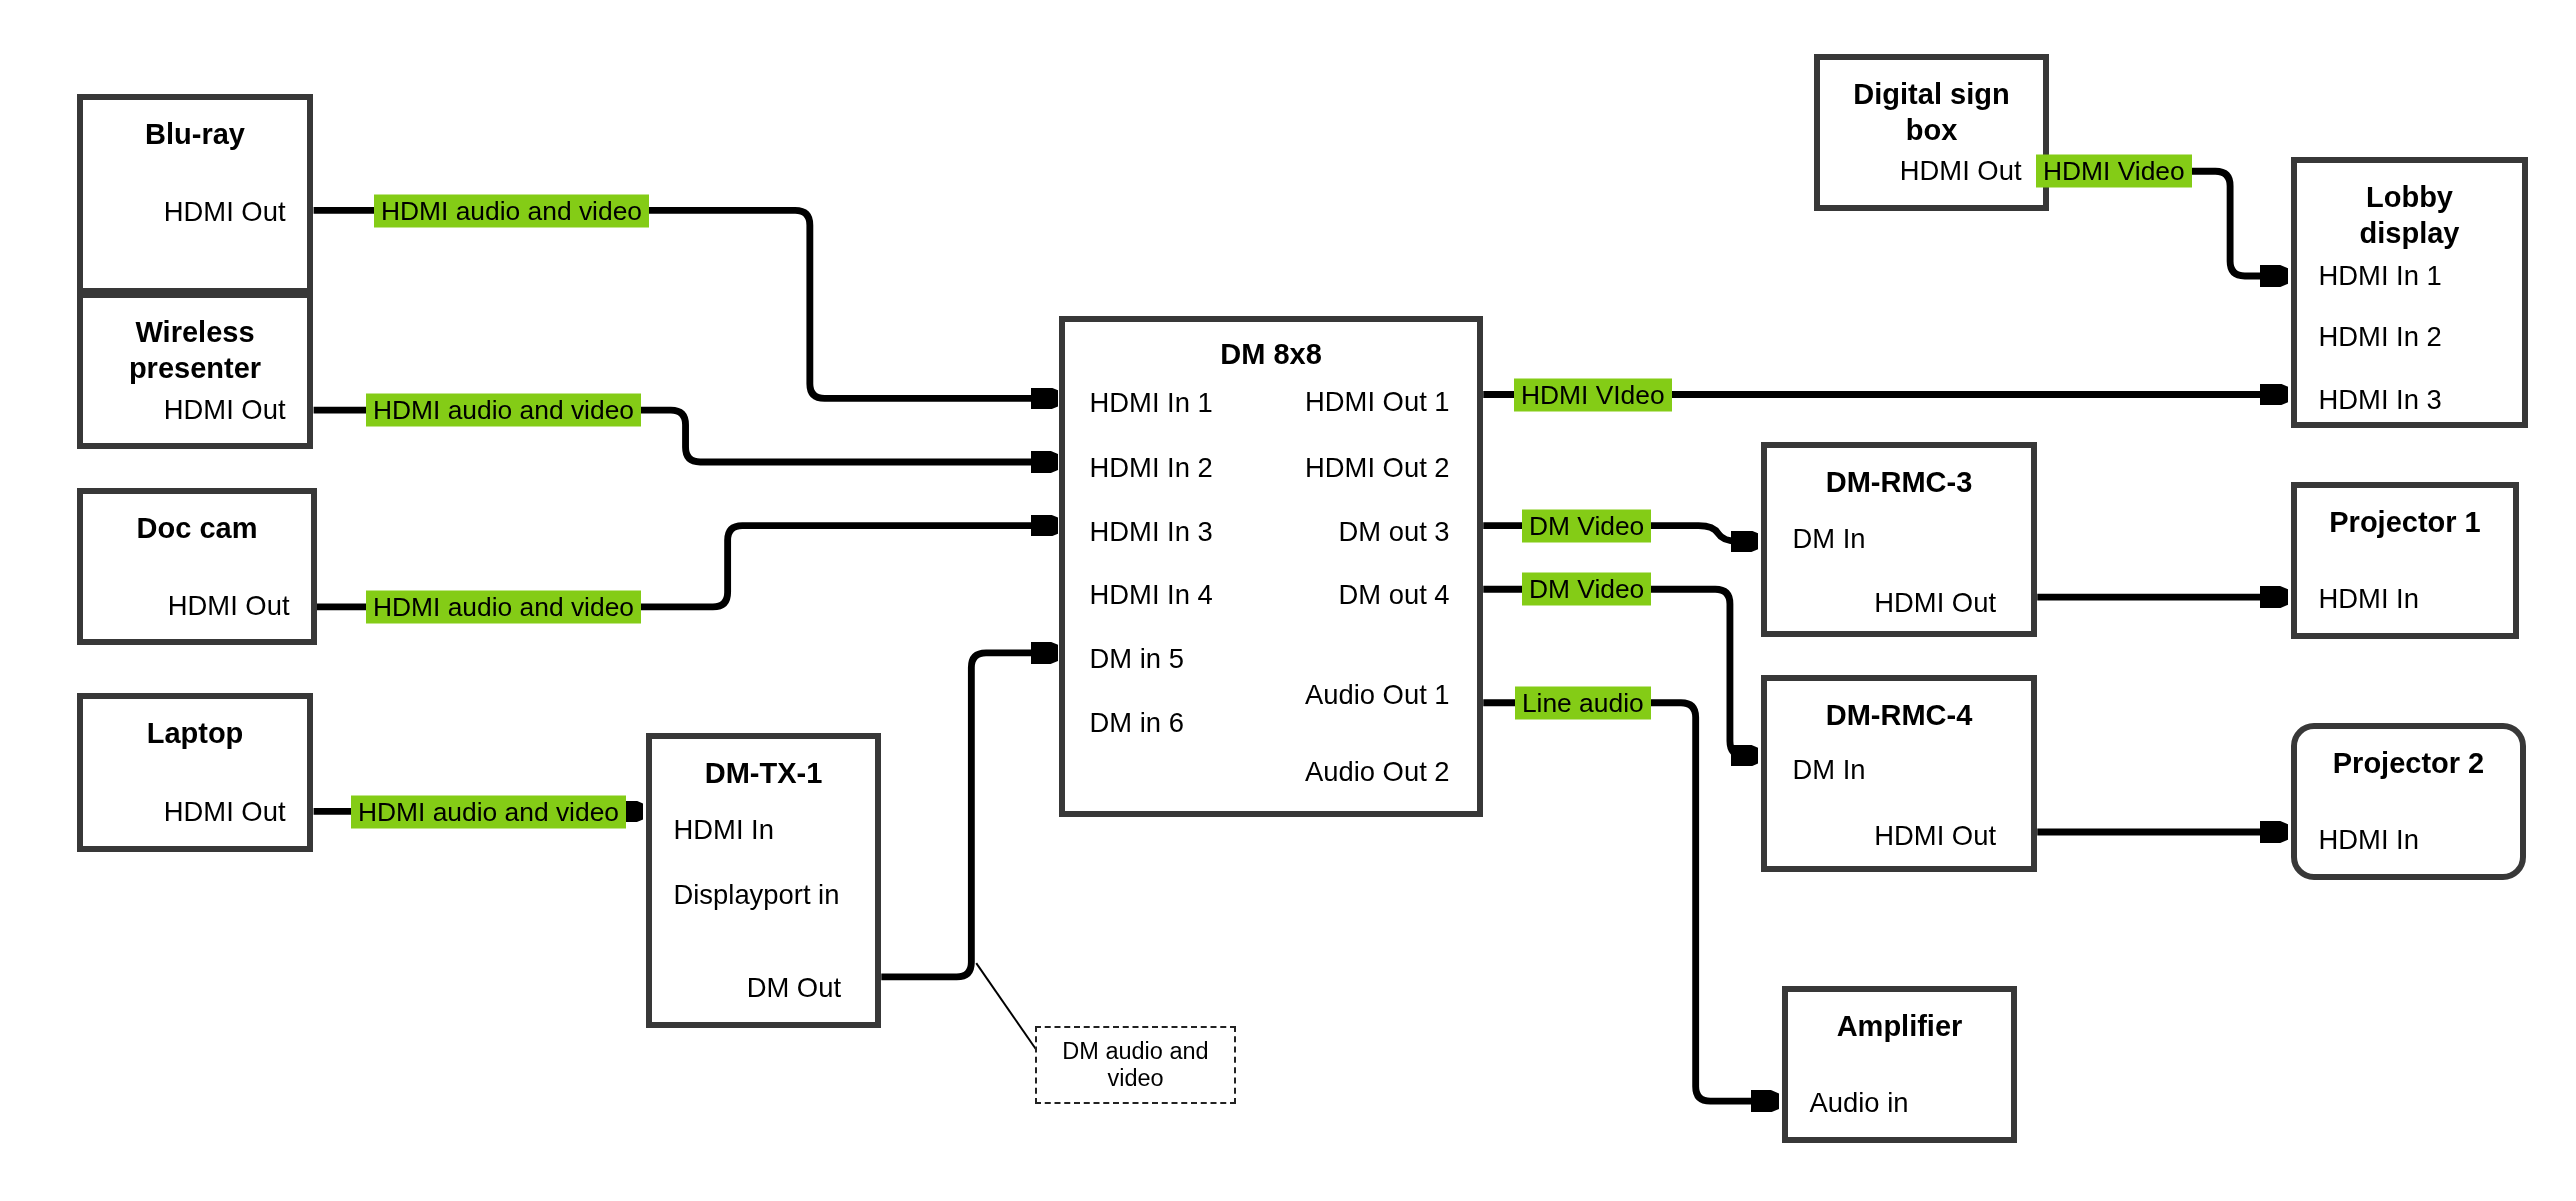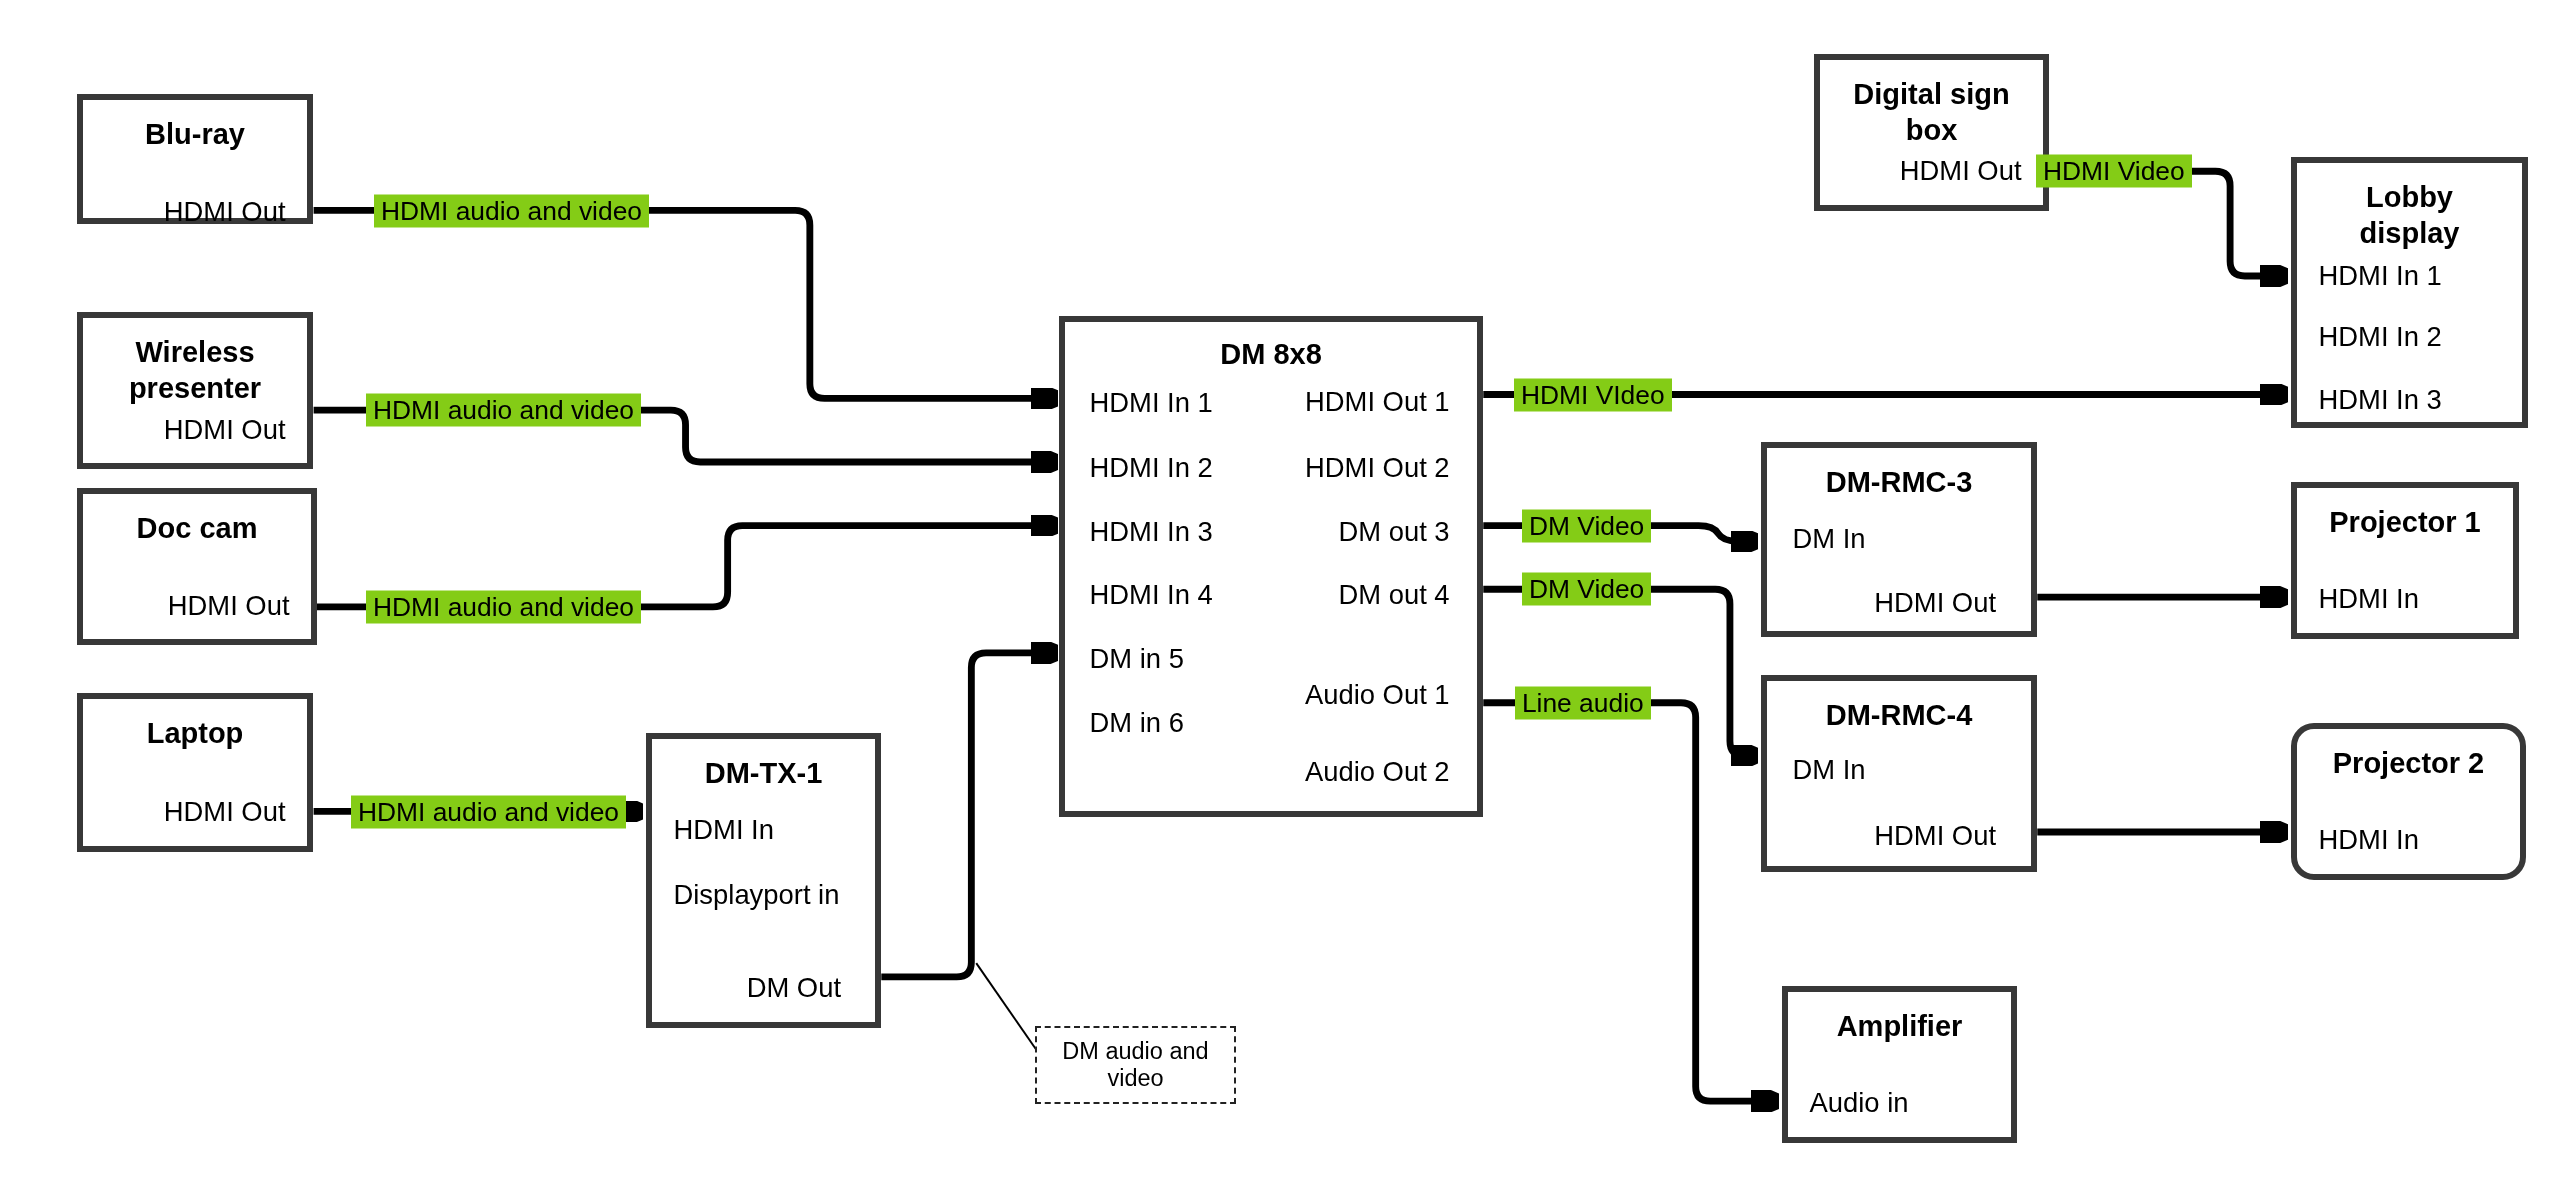--- a/index.html
+++ b/index.html
@@ -26,22 +26,22 @@
   .wire-label{
     position:absolute;transform:translateY(-50%);background:#84cc16;
     font-size:26.4px;line-height:29px;padding:2px 6.9px;white-space:nowrap;
   }
   .callout{
     position:absolute;border:2px dashed #222;background:#fff;box-sizing:border-box;
     display:flex;flex-direction:column;justify-content:center;align-items:center;
     font-size:23.5px;line-height:27.4px;text-align:center;
   }
   
-  #n-blu-ray    {left:77px;  top:94px;  width:236px; height:130px;}
-  #n-wireless   {left:77px;  top:292px; width:236px; height:157px;margin-top:20px;}
+  #n-blu-ray    {left:77px;  top:94px;  width:236px; height:200px;}
+  #n-wireless   {left:77px;  top:292px; width:236px; height:157px;}
   #n-doc-cam    {left:77px;  top:488px; width:240px; height:157px;}
   #n-laptop     {left:77px;  top:693px; width:236px; height:159px;}
   #n-dm-tx-1    {left:646px; top:733px; width:235px; height:295px;}
   #n-dm-8x8     {left:1059px;top:316px; width:424px; height:501px;}
   #n-digital-sign{left:1782px;top:54px; width:235px; height:157px;margin-left:32px;}
   #n-lobby      {left:2291px;top:157px; width:237px; height:271px;}
   #n-dm-rmc-3   {left:1761px;top:442px; width:276px; height:195px;}
   #n-projector-1{left:2291px;top:482px; width:228px; height:157px;}
   #n-dm-rmc-4   {left:1761px;top:675px; width:276px; height:197px;}
   #n-projector-2{left:2291px;top:723px; width:235px; height:157px;border-radius:23px;}

